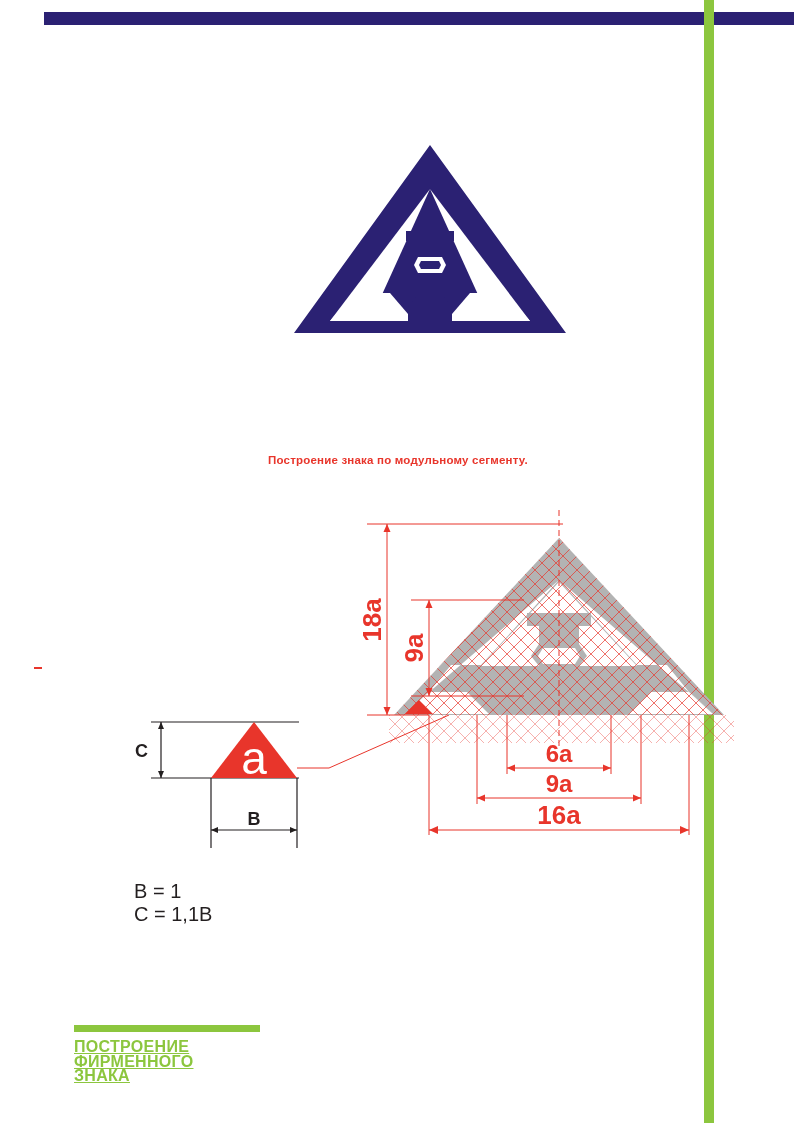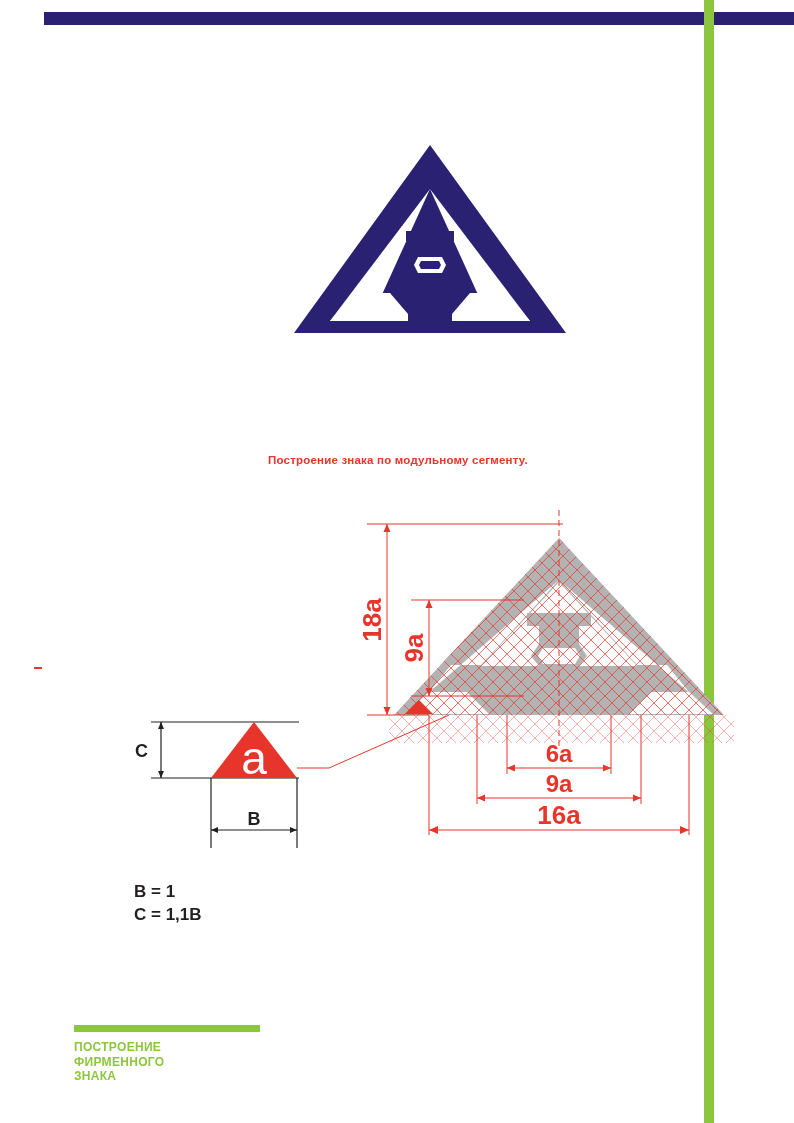--- a/index.html
+++ b/index.html
@@ -78,43 +78,44 @@
     width: 680px;
     height: 380px;
   }
 
   
   .formulas {
     position: absolute;
     left: 100px;
     top: 880px;
     color: #231f20;
-    font-size: 17px;
-    font-weight: bold;
+    font-size: 20px;
+    font-weight: normal;
     line-height: 23px;
   }
 
   
   .footer-bar {
     position: absolute;
     left: 40px;
     top: 1025px;
     width: 186px;
     height: 7px;
     background: #8cc63e;
   }
   .footer-text {
     position: absolute;
     left: 40px;
     top: 1040px;
     color: #8cc63e;
-    font-size: 12px;
+    font-size: 16px;
     font-weight: bold;
     line-height: 14.5px;
     letter-spacing: 0.3px;
+    text-decoration: underline;
   }
   .footer-text div { white-space: nowrap; }
 
   svg { display: block; }
   .red-line { stroke: #e8352b; stroke-width: 1; fill: none; }
   .blk-line { stroke: #231f20; stroke-width: 1.2; fill: none; }
   .dim-label {
     font-family: "Liberation Sans", sans-serif;
     font-weight: bold;
     fill: #e8352b;

